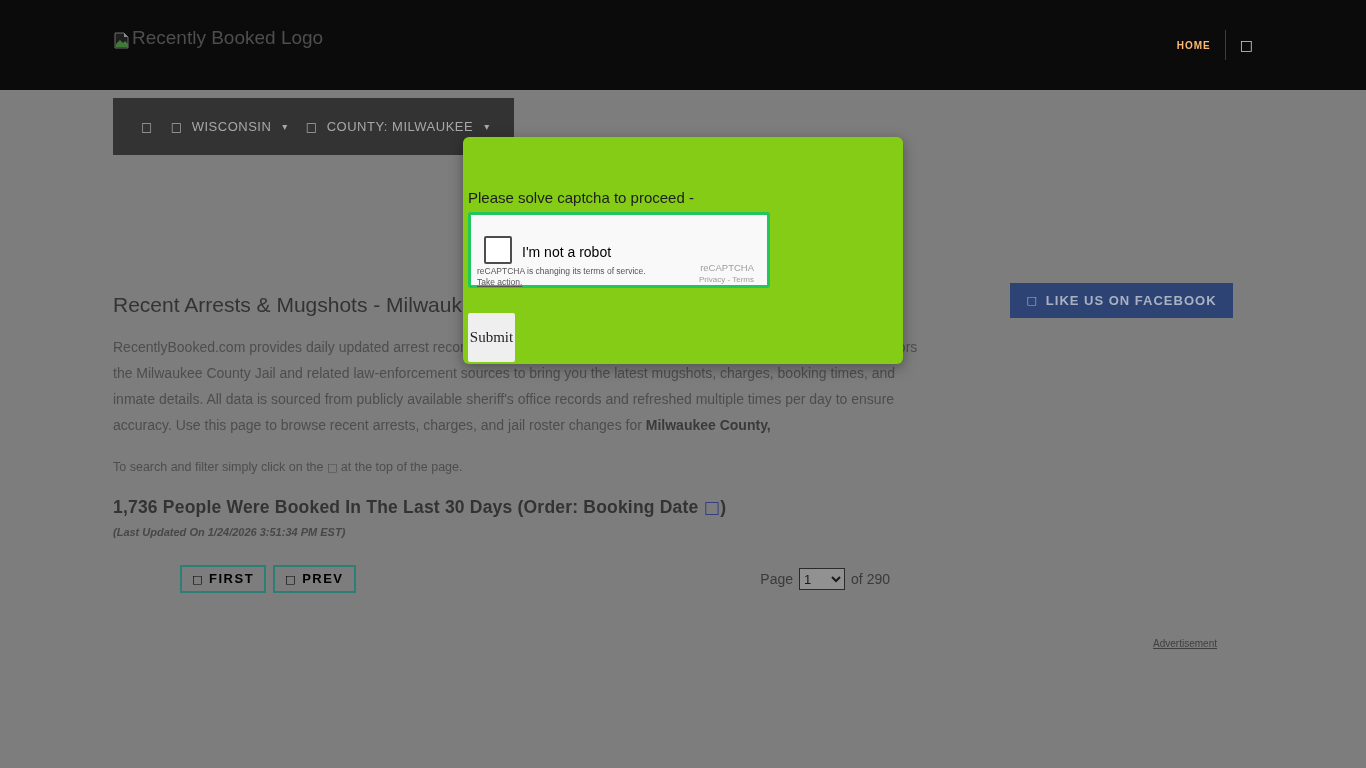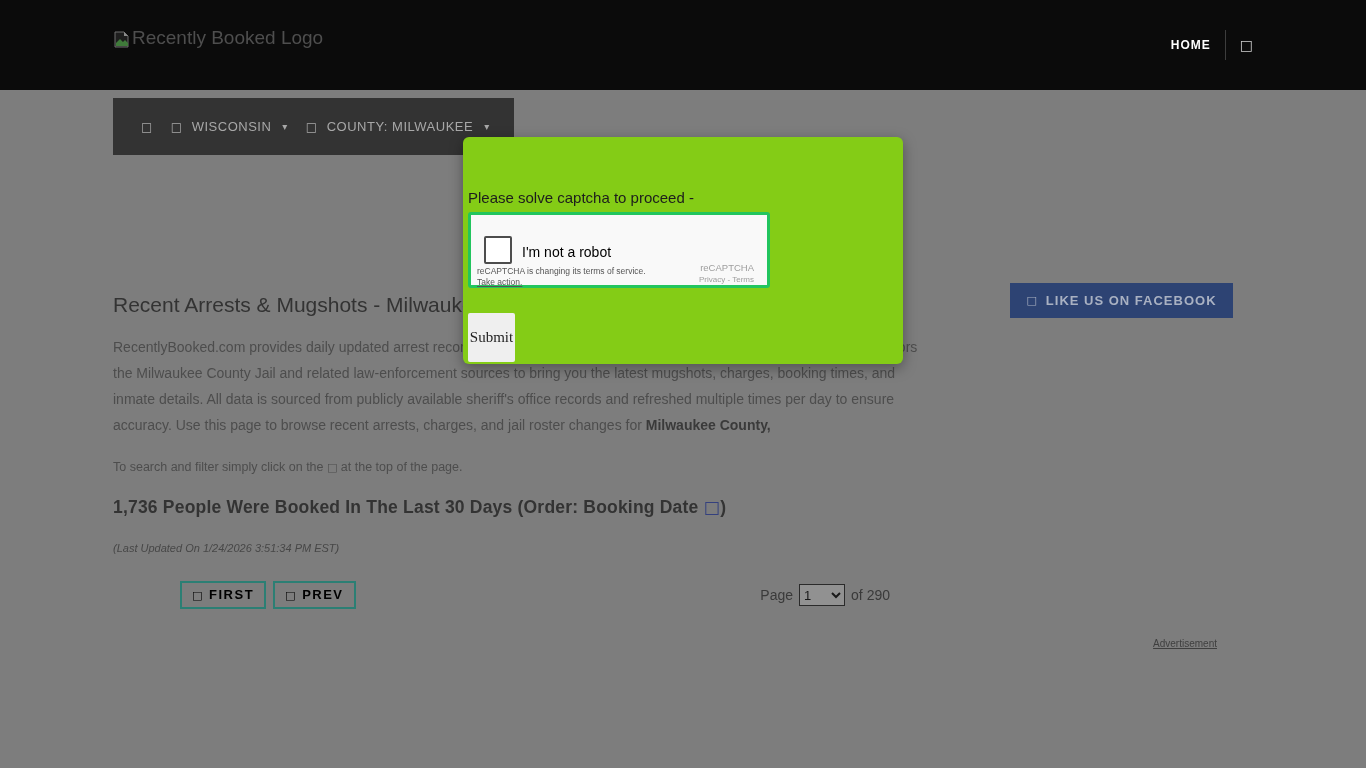--- a/index.html
+++ b/index.html
@@ -3,25 +3,25 @@
 <meta charset="utf-8">
 <style>
   * { margin:0; padding:0; box-sizing:border-box; }
   html,body { width:1366px; height:768px; overflow:hidden; }
   body { font-family:"Liberation Sans","DejaVu Sans",sans-serif; background:#7d7d7d; position:relative; }
 
   
   .site-header { background:#0b0b0b; height:90px; width:100%; }
   .container { width:1140px; margin:0 auto; position:relative; }
   .header-inner { height:90px; display:flex; align-items:center; justify-content:space-between; }
-  .logo-wrap { display:flex; align-items:center; gap:2px; margin-top:-14px; }
+  .logo-wrap { display:flex; align-items:flex-end; gap:2px; margin-top:-14px; }
   .broken-img { width:17px; height:17px; display:inline-block; margin-top:3px; }
   .logo-alt { color:#4e4e4e; font-size:19px; }
   .header-nav { display:flex; align-items:center; gap:14px; }
-  .home-link { color:#ffffff; font-size:12px; font-weight:bold; letter-spacing:1px; cursor:pointer; }
+  .home-link { color:#fdba74; font-size:10px; font-weight:bold; letter-spacing:1px; cursor:pointer; }
   .nav-divider { width:1px; height:30px; background:#3d3d3d; }
   .tofu { font-family:"DejaVu Sans",sans-serif; }
   .search-toggle { color:#cfcfcf; font-size:14px; cursor:pointer; }
 
   
   .filter-bar { background:#333333; height:57px; width:401px; margin-top:8px;
                 display:flex; align-items:center; gap:18px; padding:0 22px 0 28px; }
   .filter-item { display:flex; align-items:center; gap:9px; color:#a8a8a8; font-size:13px;
                  letter-spacing:.5px; cursor:pointer; white-space:nowrap; }
   .filter-item .tofu { font-size:12px; }
@@ -32,21 +32,21 @@
   .main-col { width:820px; }
   .side-col { width:243px; margin-left:auto; display:flex; flex-direction:column; }
 
   .page-title { font-size:21px; font-weight:normal; color:#333333; margin-top:10px; white-space:nowrap; }
   .intro { font-size:14px; line-height:26px; color:#4d4d4d; margin-top:17px; }
   .intro b { color:#3a3a3a; }
   .search-hint { font-size:12.5px; color:#4d4d4d; margin-top:22px; }
   .search-hint .tofu { font-size:11px; }
   .count-heading { font-size:17.5px; font-weight:bold; color:#333333; margin-top:23px; letter-spacing:.2px; }
   .sort-icon { color:#34407e; cursor:pointer; }
-  .last-updated { font-size:11px; font-weight:normal; font-style:italic; color:#474747; margin-top:24px; }
+  .last-updated { font-size:11px; font-weight:bold; font-style:italic; color:#474747; margin-top:8px; }
 
   .pagination { display:flex; align-items:center; justify-content:space-between;
                 margin-top:27px; padding-left:67px; padding-right:43px; }
   .pg-group { display:flex; gap:7px; }
   .pg-btn { border:2px solid #2b7f74; background:transparent; color:#000000; font-weight:bold;
             font-size:13px; letter-spacing:1.5px; padding:4px 10px 5px; cursor:pointer;
             font-family:"Liberation Sans",sans-serif; white-space:nowrap; }
   .pg-btn .tofu { font-size:11px; font-weight:normal; }
   .page-indicator { display:flex; align-items:center; gap:6px; font-size:14px; color:#3a3a3a; }
   .page-select { width:46px; height:22px; font-size:13px; background:#919191; border:1px solid #2a2a2a;

